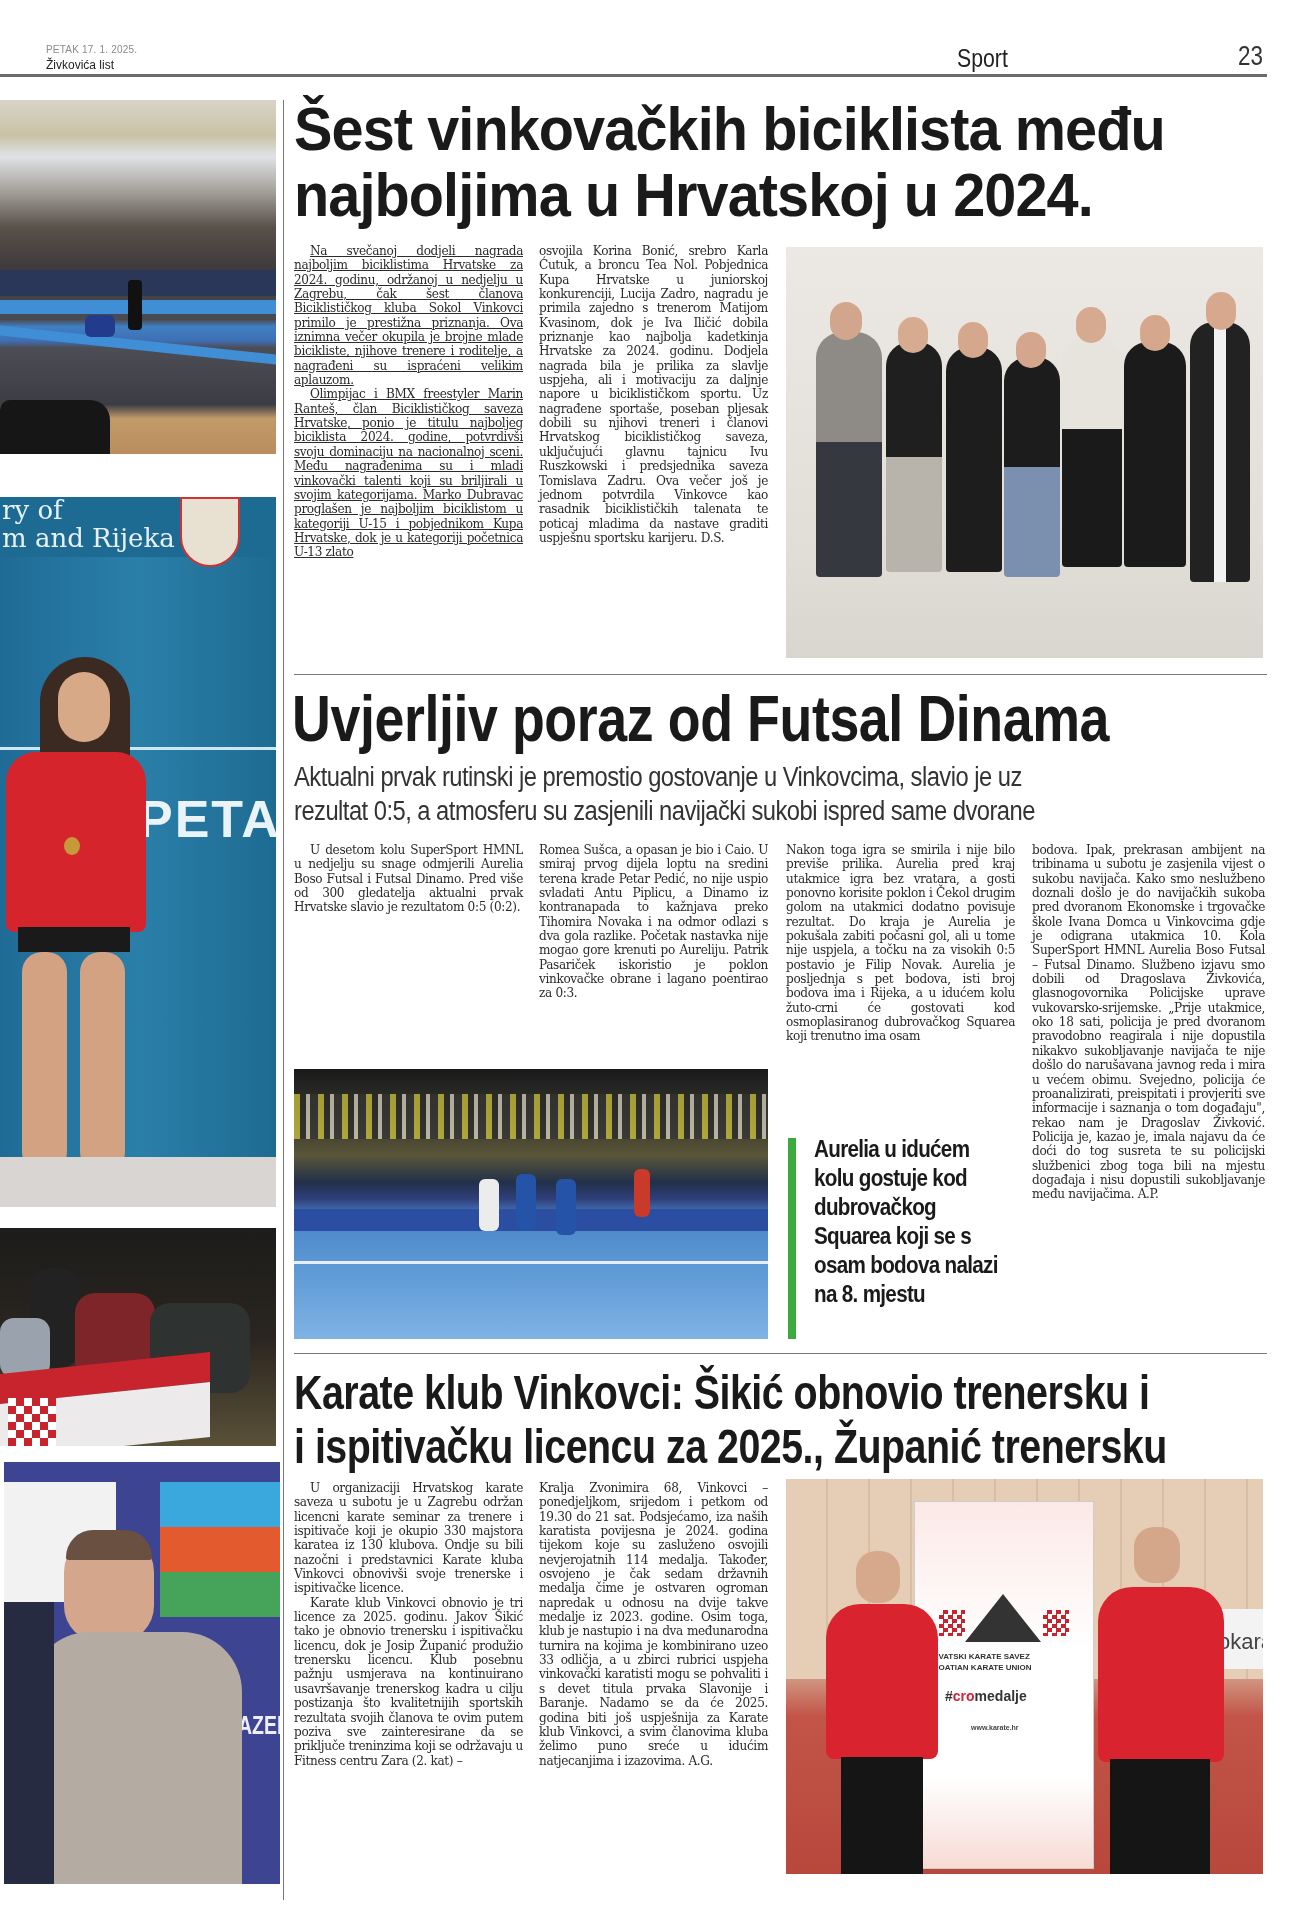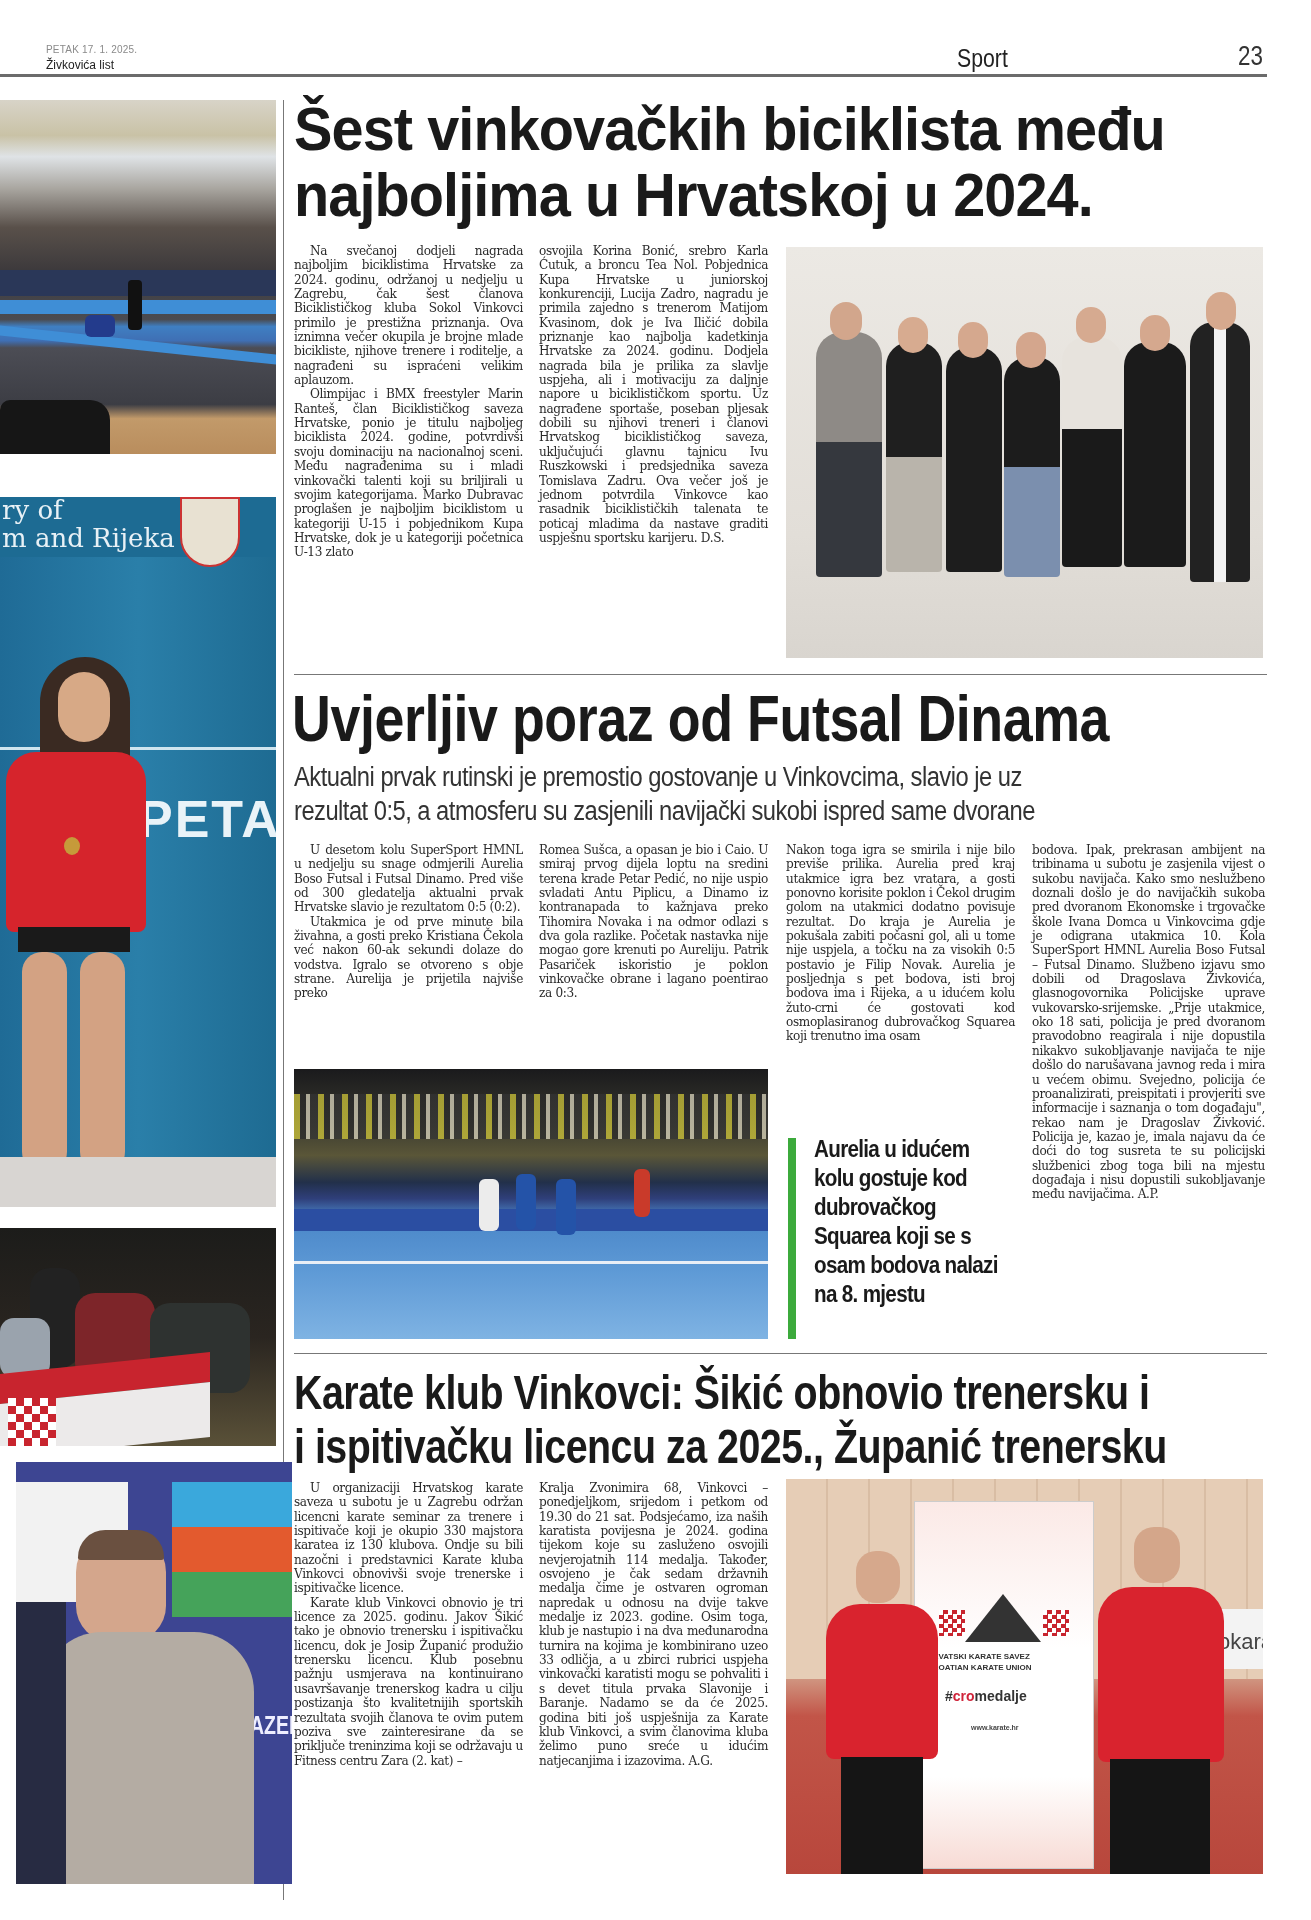--- a/index.html
+++ b/index.html
@@ -64,38 +64,38 @@
 <div class="abs ph" style="left:0;top:1228px;width:276px;height:218px;background:linear-gradient(#1c1c1a 0,#2a2520 50%,#5a5138 100%);">
   <div class="abs" style="left:30px;top:40px;width:50px;height:100px;background:#222;border-radius:20px"></div>
   <div class="abs" style="left:75px;top:65px;width:80px;height:90px;background:#7d2529;border-radius:20px"></div>
   <div class="abs" style="left:150px;top:75px;width:100px;height:90px;background:#2e3230;border-radius:20px"></div>
   <div class="abs" style="left:0;top:90px;width:50px;height:60px;background:#9aa3ad;border-radius:14px"></div>
   <div class="abs" style="left:0;top:135px;width:210px;height:30px;background:#c8242e;transform:skewY(-6deg)"></div>
   <div class="abs" style="left:0;top:165px;width:210px;height:55px;background:#eceaea;transform:skewY(-6deg)"></div>
   <div class="abs" style="left:8px;top:170px;width:48px;height:48px;background:repeating-conic-gradient(#c8242e 0 25%,#fff 0 50%) 0 0/16px 16px"></div>
 </div>
 
-<div class="abs ph" style="left:16px;top:1462px;width:276px;height:422px;background:#3d4592;">
+<div class="abs ph" style="left:4px;top:1462px;width:276px;height:422px;background:#3d4592;">
   <div class="abs" style="left:0;top:20px;width:112px;height:120px;background:#f2f2f2"></div>
   <div class="abs" style="left:156px;top:20px;width:120px;height:45px;background:#3aa8dc"></div>
   <div class="abs" style="left:156px;top:65px;width:120px;height:45px;background:#e35a2e"></div>
   <div class="abs" style="left:156px;top:110px;width:120px;height:45px;background:#45a35a"></div>
   <div class="abs" style="left:234px;top:248px;color:#eef;font:bold 26px 'Liberation Sans',sans-serif;transform:scaleX(.75);transform-origin:left">AZEI</div>
   <div class="abs" style="left:60px;top:70px;width:90px;height:110px;background:#d4a68c;border-radius:40px 40px 36px 36px"></div>
   <div class="abs" style="left:62px;top:68px;width:86px;height:30px;background:#6a5040;border-radius:40px 40px 4px 4px"></div>
   <div class="abs" style="left:26px;top:170px;width:212px;height:252px;background:#b4aca3;border-radius:60px 60px 0 0"></div>
   <div class="abs" style="left:0;top:140px;width:50px;height:282px;background:#272b42"></div>
 </div>
 
 <div class="abs h1" style="left:294px;top:96px;font-size:62px;width:980px;transform:scaleX(.93);transform-origin:left top;line-height:66px;">
   <div>Šest vinkovačkih biciklista među</div>
   <div>najboljima u Hrvatskoj u 2024.</div>
 </div>
 
-<div class="abs col" style="left:294px;top:244px;width:229px;">
+<div class="abs col" style="left:294px;top:244px;width:229px;text-decoration:underline;">
   <p>Na svečanoj dodjeli nagrada najboljim biciklistima Hrvatske za 2024. godinu, održanoj u nedjelju u Zagrebu, čak šest članova Biciklističkog kluba Sokol Vinkovci primilo je prestižna priznanja. Ova iznimna večer okupila je brojne mlade bicikliste, njihove trenere i roditelje, a nagrađeni su ispraćeni velikim aplauzom.</p>
   <p>Olimpijac i BMX freestyler Marin Ranteš, član Biciklističkog saveza Hrvatske, ponio je titulu najboljeg biciklista 2024. godine, potvrdivši svoju dominaciju na nacionalnoj sceni. Među nagrađenima su i mladi vinkovački talenti koji su briljirali u svojim kategorijama. Marko Dubravac proglašen je najboljim biciklistom u kategoriji U-15 i pobjednikom Kupa Hrvatske, dok je u kategoriji početnica U-13 zlato</p>
 </div>
 <div class="abs col" style="left:539px;top:244px;width:229px;">
   <p class="noind">osvojila Korina Bonić, srebro Karla Ćutuk, a broncu Tea Nol. Pobjednica Kupa Hrvatske u juniorskoj konkurenciji, Lucija Zadro, nagradu je primila zajedno s trenerom Matijom Kvasinom, dok je Iva Iličić dobila priznanje kao najbolja kadetkinja Hrvatske za 2024. godinu. Dodjela nagrada bila je prilika za slavlje uspjeha, ali i motivaciju za daljnje napore u biciklističkom sportu. Uz nagrađene sportaše, poseban pljesak dobili su njihovi treneri i članovi Hrvatskog biciklističkog saveza, uključujući glavnu tajnicu Ivu Ruszkowski i predsjednika saveza Tomislava Zadru. Ova večer još je jednom potvrdila Vinkovce kao rasadnik biciklističkih talenata te poticaj mladima da nastave graditi uspješnu sportsku karijeru. D.S.</p>
 </div>
 
 <div class="abs ph" style="left:786px;top:247px;width:477px;height:411px;background:linear-gradient(#ece9e4 0,#e2ded8 70%,#d9d5cf 100%);">
 
   <div class="abs" style="left:30px;top:85px;width:66px;height:245px;background:linear-gradient(#8e8a86 0,#8e8a86 45%,#35383e 45%);border-radius:26px 26px 4px 4px"></div>
@@ -117,21 +117,20 @@
 <div class="abs hrule" style="left:294px;top:674px;width:973px;"></div>
 
 <div class="abs h1" style="left:292px;top:684px;font-size:64px;line-height:70px;width:1100px;transform:scaleX(.84);transform-origin:left top;letter-spacing:-.5px;">Uvjerljiv poraz od Futsal Dinama</div>
 <div class="abs deck" style="left:294px;top:760px;width:1030px;">
   <div>Aktualni prvak rutinski je premostio gostovanje u Vinkovcima, slavio je uz</div>
   <div>rezultat 0:5, a atmosferu su zasjenili navijački sukobi ispred same dvorane</div>
 </div>
 
 <div class="abs col" style="left:294px;top:843px;width:229px;">
   <p>U desetom kolu SuperSport HMNL u nedjelju su snage odmjerili Aurelia Boso Futsal i Futsal Dinamo. Pred više od 300 gledatelja aktualni prvak Hrvatske slavio je rezultatom 0:5 (0:2).</p>
-  <p>Utakmica je od prve minute bila živahna, a gosti preko Kristiana Čekola već nakon 60-ak sekundi dolaze do vodstva. Igralo se otvoreno s obje strane. Aurelija je prijetila najviše preko</p>
 </div>
 <div class="abs col" style="left:539px;top:843px;width:229px;">
   <p class="noind">Romea Sušca, a opasan je bio i Caio. U smiraj prvog dijela loptu na sredini terena krade Petar Pedić, no nije uspio svladati Antu Piplicu, a Dinamo iz kontranapada to kažnjava preko Tihomira Novaka i na odmor odlazi s dva gola razlike. Početak nastavka nije mogao gore krenuti po Aureliju. Patrik Pasariček iskoristio je poklon vinkovačke obrane i lagano poentirao za 0:3.</p>
 </div>
 <div class="abs col" style="left:786px;top:843px;width:229px;">
   <p class="noind">Nakon toga igra se smirila i nije bilo previše prilika. Aurelia pred kraj utakmice igra bez vratara, a gosti ponovno korisite poklon i Čekol drugim golom na utakmici dodatno povisuje rezultat. Do kraja je Aurelia je pokušala zabiti počasni gol, ali u tome nije uspjela, a točku na za visokih 0:5 postavio je Filip Novak. Aurelia je posljednja s pet bodova, isti broj bodova ima i Rijeka, a u idućem kolu žuto-crni će gostovati kod osmoplasiranog dubrovačkog Squarea koji trenutno ima osam</p>
 </div>
 <div class="abs col" style="left:1032px;top:843px;width:233px;">
   <p class="noind">bodova. Ipak, prekrasan ambijent na tribinama u subotu je zasjenila vijest o sukobu navijača. Kako smo neslužbeno doznali došlo je do navijačkih sukoba pred dvoranom Ekonomske i trgovačke škole Ivana Domca u Vinkovcima gdje je odigrana utakmica 10. Kola SuperSport HMNL Aurelia Boso Futsal – Futsal Dinamo. Službeno izjavu smo dobili od Dragoslava Živkovića, glasnogovornika Policijske uprave vukovarsko-srijemske. „Prije utakmice, oko 18 sati, policija je pred dvoranom pravodobno reagirala i nije dopustila nikakvo sukobljavanje navijača te nije došlo do narušavana javnog reda i mira u većem obimu. Svejedno, policija će proanalizirati, preispitati i provjeriti sve informacije i saznanja o tom događaju", rekao nam je Dragoslav Živković. Policija je, kazao je, imala najavu da će doći do tog susreta te su policijski službenici zbog toga bili na mjestu događaja i nisu dopustili sukobljavanje među navijačima. A.P.</p>
 </div>

